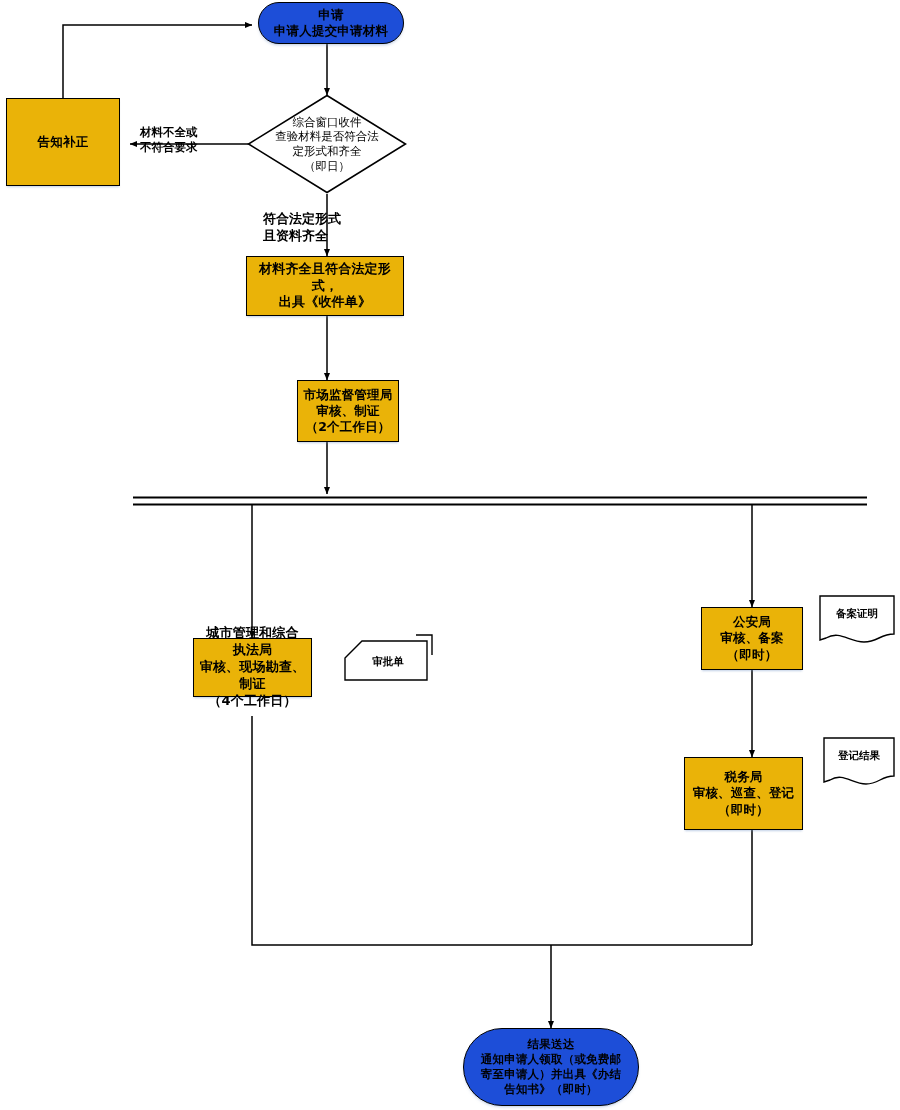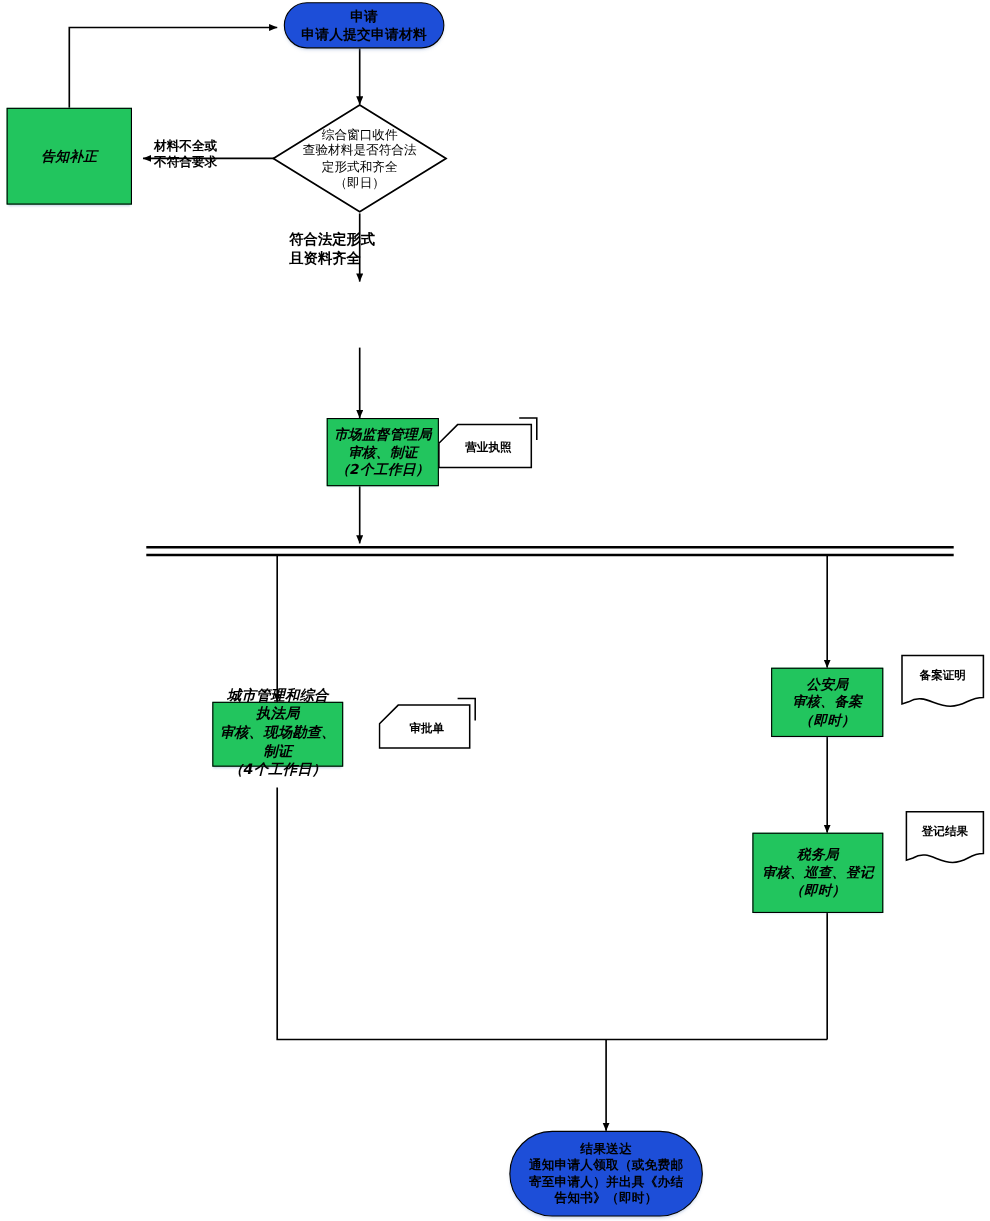--- a/index.html
+++ b/index.html
@@ -28,23 +28,22 @@
     justify-content:center;
     text-align:center;
     color:#000000;
     font-weight:bold;
     line-height:1.30;
     white-space:pre-line;
     letter-spacing:0.2px;
   }
   .box{
     border:1.4px solid #000000;
-    background:#22c55e;
+    background:#eab308;
     box-shadow:0 2px 2px -1px rgba(120,150,200,.45);
-    font-style:italic;
   }
   .stadium{
     border:1.6px solid #000000;
     background:#1d4ed8;
     border-radius:999px;
     box-shadow:0 2px 3px -1px rgba(120,150,200,.5);
   }
   .diamond-wrap{
     position:absolute;
     display:flex;
@@ -146,20 +145,22 @@
       <polygon points="80,1.5 158.5,50 80,98.5 1.5,50" fill="#ffffff" stroke="#000000" stroke-width="1.6"></polygon>
     </svg>
     <div class="diamond-label t11" style="width:160px;">综合窗口收件
 查验材料是否符合法
 定形式和齐全
 （即日）</div>
   </div>
 
   <div class="node box t125" style="left:6px;top:98px;width:114px;height:88px;">告知补正</div>
 
+  <div class="node box t12" style="left:246px;top:256px;width:158px;height:60px;">材料齐全且符合法定形式，
+出具《收件单》</div>
 
   <div class="node box t125" style="left:276px;top:380px;width:102px;height:62px;margin-left:21px;">市场监督管理局
 审核、制证
 （2个工作日）</div>
 
   <div class="node box t12" style="left:193px;top:638px;width:119px;height:59px;">城市管理和综合
 执法局
 审核、现场勘查、制证
 （4个工作日）</div>
 
@@ -169,27 +170,20 @@
 
   <div class="node box t125" style="left:684px;top:757px;width:119px;height:73px;">税务局
 审核、巡查、登记
 （即时）</div>
 
   <div class="node stadium t11" style="left:463px;top:1028px;width:176px;height:78px;">结果送达
 通知申请人领取（或免费邮
 寄至申请人）并出具《办结
 告知书》（即时）</div>
 
-  <div class="docshape" style="left:398px;top:378px;width:92px;height:56px;">
-    <svg width="92" height="56" viewBox="0 0 92 56">
-      <path d="M1,25 L18,8 L85,8 L85,47 L1,47 Z" fill="#ffffff" stroke="#000000" stroke-width="1.4"></path>
-      <path d="M74,2 L90,2 L90,22" fill="none" stroke="#000000" stroke-width="1.4"></path>
-    </svg>
-    <div class="doclabel t10" style="left:6px;top:22px;width:80px;">营业执照</div>
-  </div>
 
   <div class="docshape" style="left:344px;top:632px;width:92px;height:56px;">
     <svg width="92" height="56" viewBox="0 0 92 56">
       <path d="M1,26 L18,9 L83,9 L83,48 L1,48 Z" fill="#ffffff" stroke="#000000" stroke-width="1.4"></path>
       <path d="M72,3 L88,3 L88,23" fill="none" stroke="#000000" stroke-width="1.4"></path>
     </svg>
     <div class="doclabel t10" style="left:4px;top:23px;width:80px;">审批单</div>
   </div>
 
   <div class="docshape" style="left:818px;top:594px;width:78px;height:52px;">

